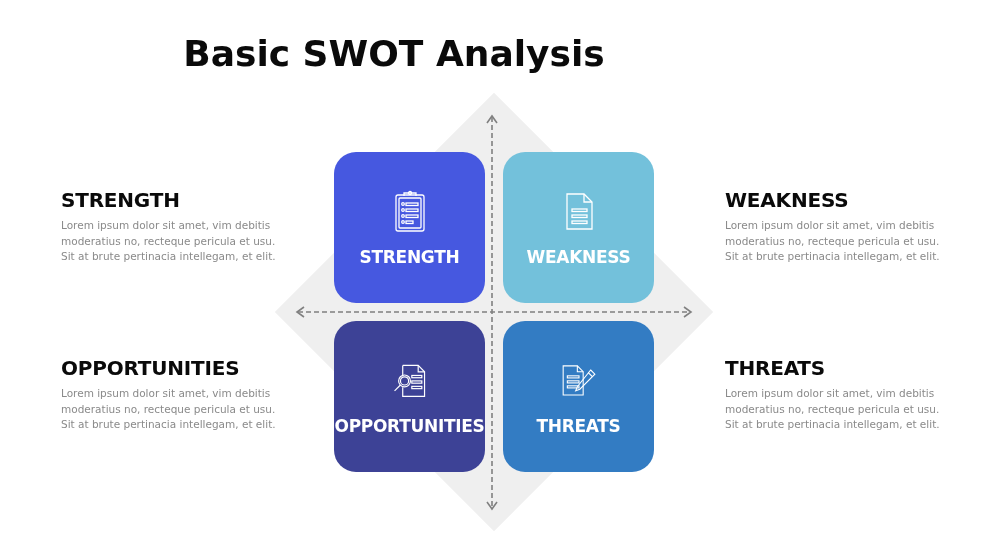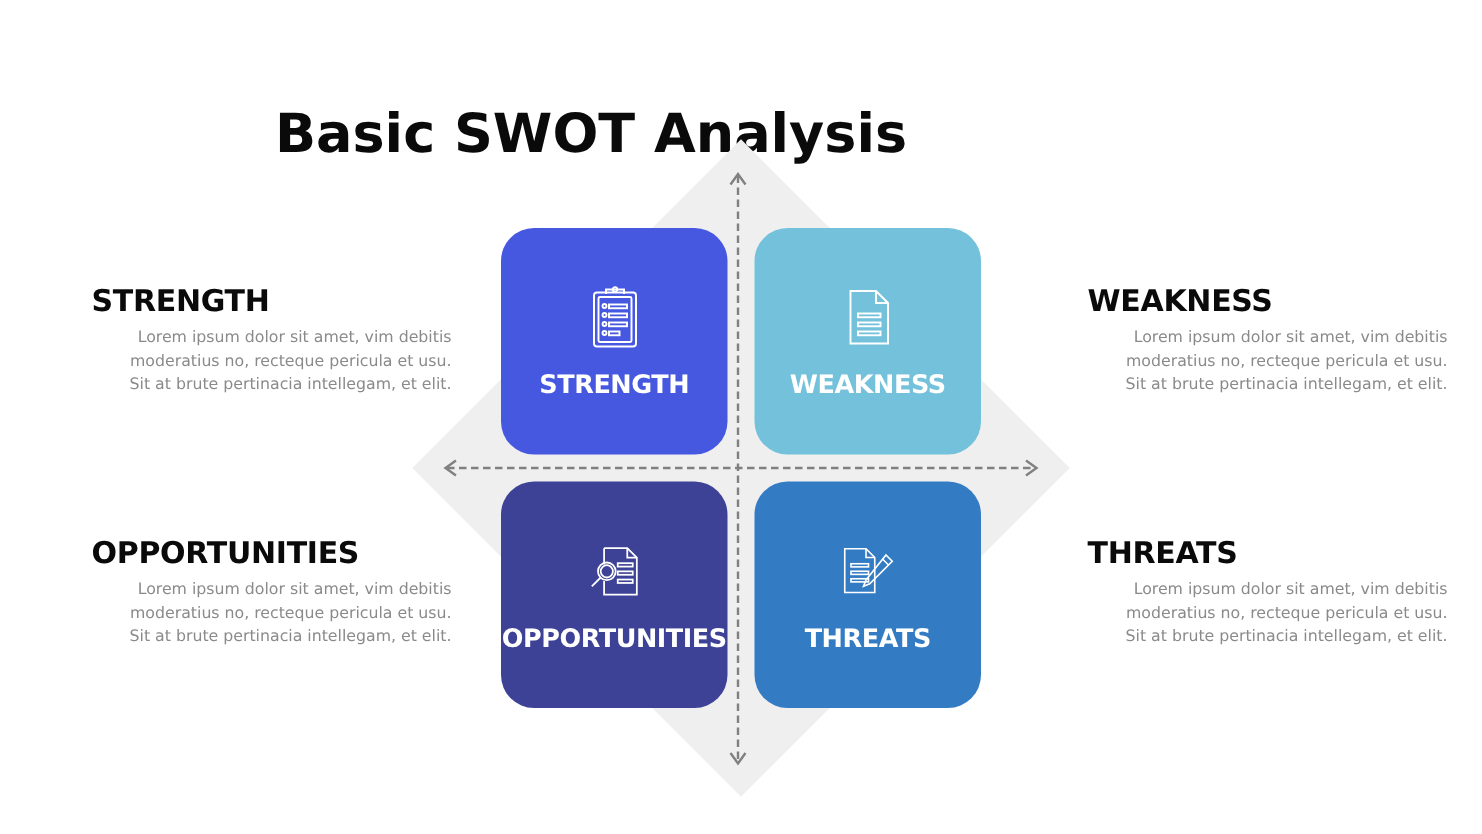--- a/index.html
+++ b/index.html
@@ -2,21 +2,21 @@
 <html><head>
 <meta charset="utf-8">
 <style>
   html, body { margin: 0; padding: 0; }
   body {
     width: 988px; height: 556px; background: #ffffff; position: relative; overflow: hidden;
     font-family: "DejaVu Sans", "Liberation Sans", sans-serif;
   }
   .title {
     position: absolute; left: 0; top: 33px; width: 788px; text-align: center;
-    font-size: 36px; font-weight: bold; color: #0a0a0a; letter-spacing: 0px; margin-top: 36px;
+    font-size: 36px; font-weight: bold; color: #0a0a0a; letter-spacing: 0px;
   }
   .diamond {
     position: absolute; left: 494px; top: 312px; width: 310px; height: 310px;
     margin-left: -155px; margin-top: -155px;
     background: #efefef; transform: rotate(45deg);
   }
   .box {
     position: absolute; width: 151px; height: 151px; border-radius: 22px;
     display: flex; flex-direction: column; align-items: center; justify-content: flex-start;
   }
@@ -26,21 +26,21 @@
     margin-top: 14px; color: #ffffff; font-weight: bold; font-size: 17px; letter-spacing: -0.3px;
     white-space: nowrap;
   }
   .b-strength { left: 334px; top: 152px; }
   .b-weakness { left: 503px; top: 152px; }
   .b-opps { left: 334px; top: 321px; }
   .b-threats { left: 503px; top: 321px; }
   .axes { position: absolute; left: 0; top: 0; width: 988px; height: 556px; pointer-events: none; }
   .side { position: absolute; width: 240px; }
   .side .heading { font-size: 20px; font-weight: bold; color: #0a0a0a; margin: 0 0 6px 0; letter-spacing: -0.2px; }
-  .side .body { font-size: 10.5px; line-height: 15.5px; color: #8a8a8a; text-align: right; }
+  .side .body { font-size: 10.5px; line-height: 15.5px; color: #8a8a8a; }
   .s-tl { left: 61px; top: 188px; }
   .s-tr { left: 725px; top: 188px; }
   .s-bl { left: 61px; top: 356px; }
   .s-br { left: 725px; top: 356px; }
 </style>
 </head>
 <body>
 
 <div class="title">Basic SWOT Analysis</div>
 

